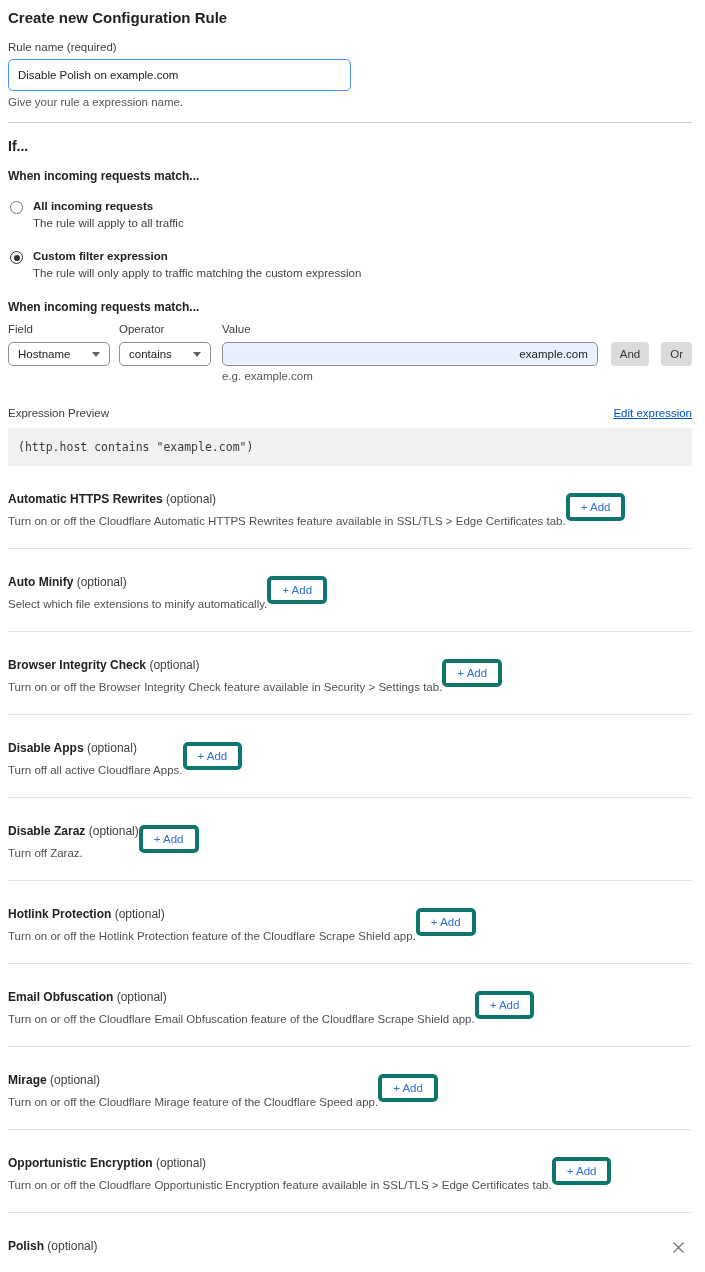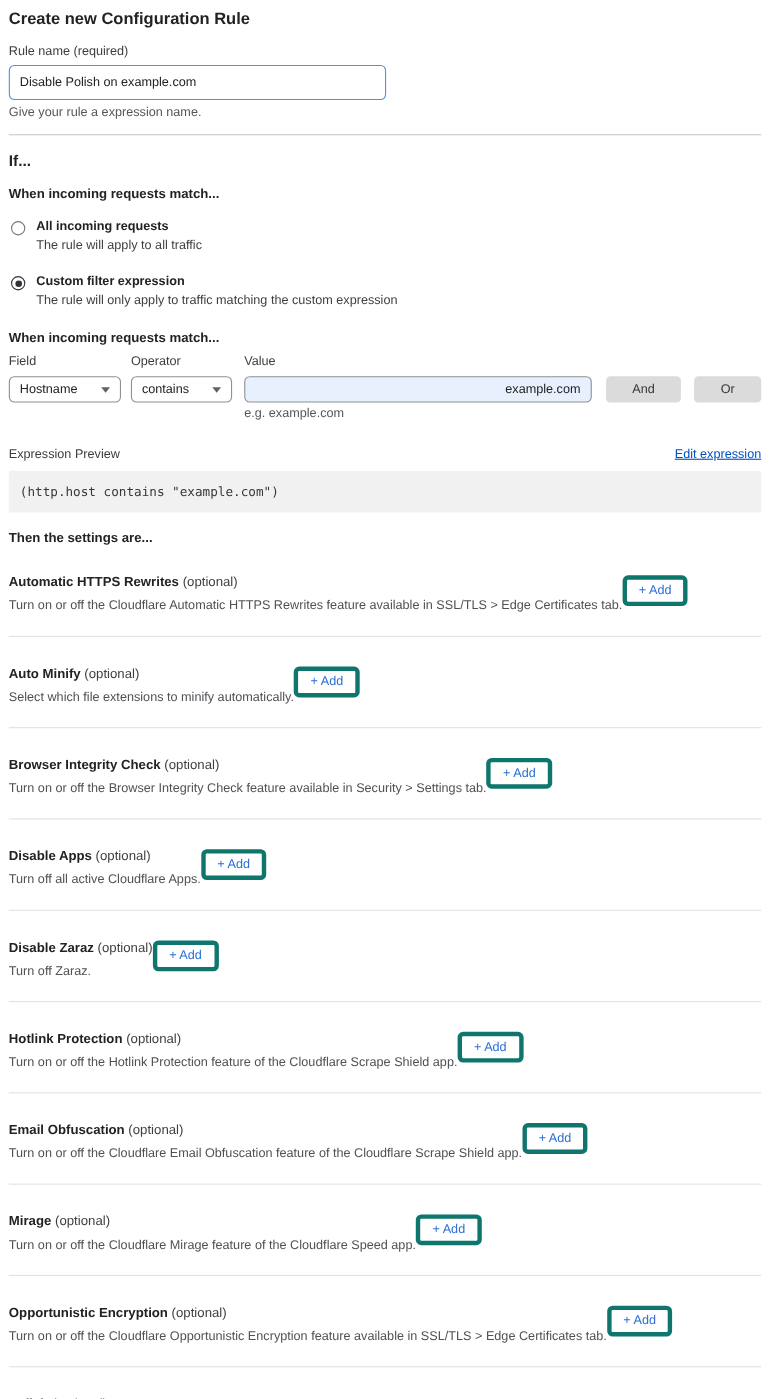--- a/index.html
+++ b/index.html
@@ -56,21 +56,21 @@
     width: 0; height: 0; border-left: 4px solid transparent;
     border-right: 4px solid transparent; border-top: 5px solid #606165;
   }
   .value-input {
     height: 24px; width: 100%;
     border: 1px solid #8f9094; border-radius: 5px;
     background: #e8f0fe; padding: 0 9px; font-size: 11.5px; color: #222;
     font-family: "Liberation Sans", sans-serif; outline: none; text-align: right;
   }
   .gray-btn {
-    height: 24px; padding: 0 24px; border: none; border-radius: 4px;
+    height: 24px; padding: 0 9px; border: none; border-radius: 4px;
     background: #dbdbdc; color: #35363a; font-size: 11.5px;
     font-family: "Liberation Sans", sans-serif; cursor: pointer;
   }
 
   .preview-header { display: flex; justify-content: space-between; align-items: flex-end; margin-top: 25px; }
   .preview-label { font-size: 11.5px; color: #3c3d41; }
   .edit-link { font-size: 11.5px; color: #0051c3; text-decoration: underline; cursor: pointer; }
   .code-block {
     margin-top: 9px; background: #f1f1f2; border-radius: 2px;
     padding: 12px 10px; font-family: "DejaVu Sans Mono", "Liberation Mono", monospace;
@@ -159,21 +159,20 @@
       <button class="gray-btn">Or</button>
     </div>
   </div>
 
   <div class="preview-header">
     <span class="preview-label">Expression Preview</span>
     <a class="edit-link">Edit expression</a>
   </div>
   <div class="code-block">(http.host contains "example.com")</div>
 
-  <h2 class="then-heading">Then the settings are...</h2>
 
   <section class="setting">
     <div>
       <div class="setting-title"><span>Automatic HTTPS Rewrites</span> <span class="setting-optional">(optional)</span></div>
       <div class="setting-desc">Turn on or off the Cloudflare Automatic HTTPS Rewrites feature available in SSL/TLS &gt; Edge Certificates tab.</div>
     </div>
     <button class="add-btn">+ Add</button>
   </section>
   <hr class="divider light">
 

